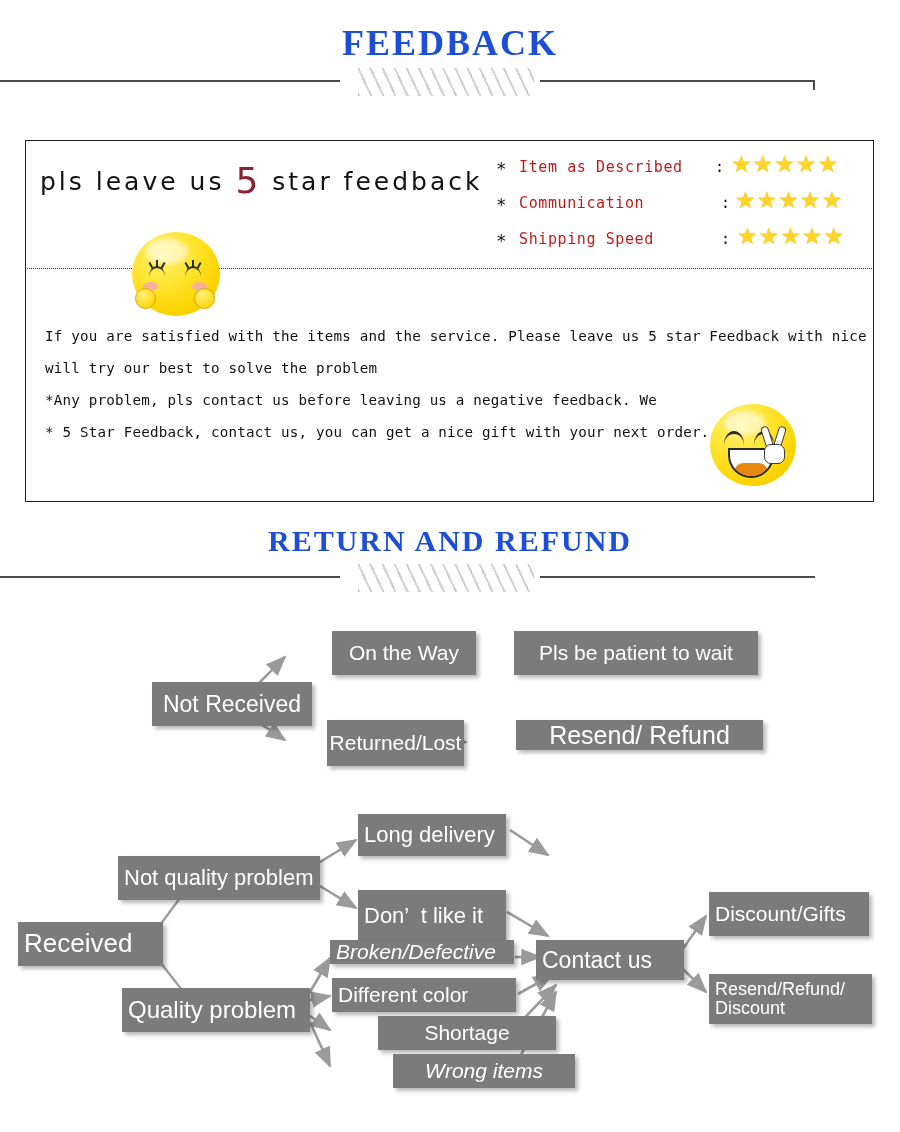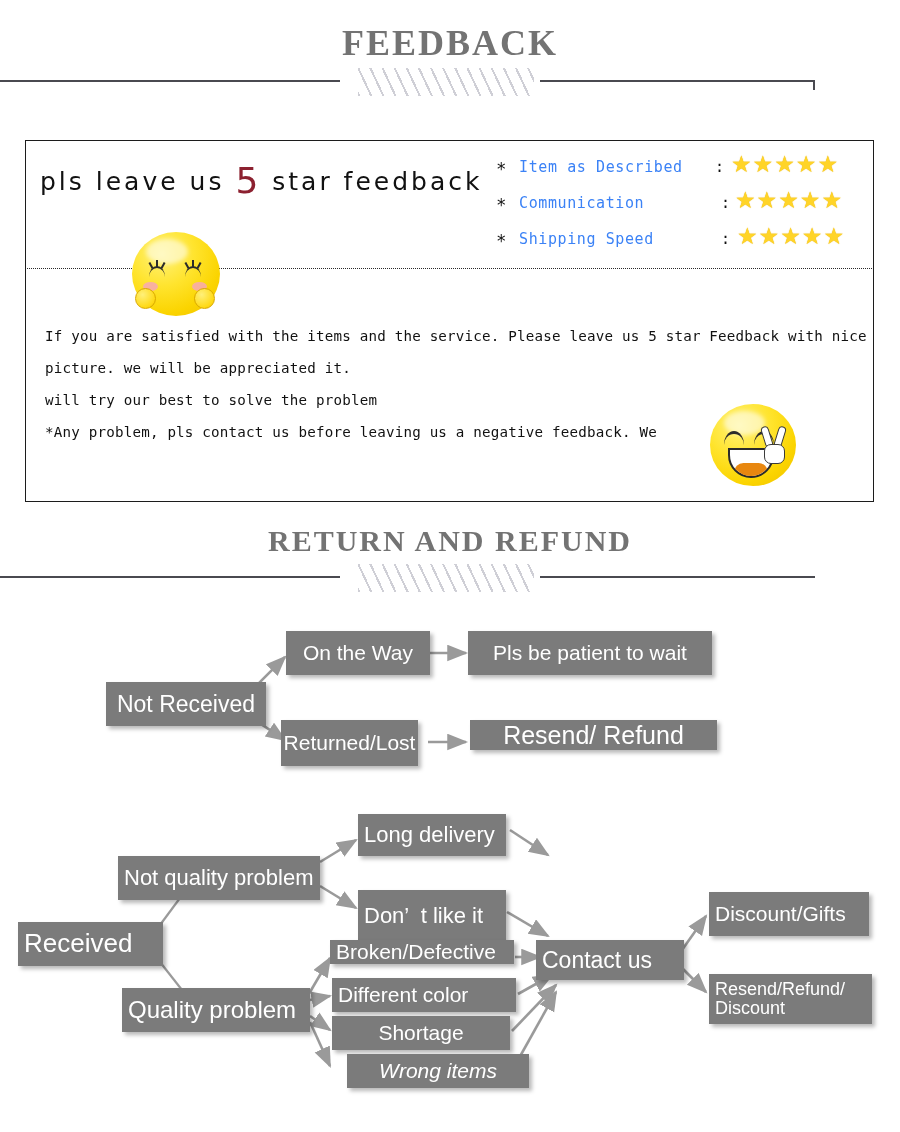--- a/index.html
+++ b/index.html
@@ -18,21 +18,21 @@
   
   .section-head {
     position: absolute;
     left: 0;
     width: 900px;
     text-align: center;
   }
   .section-title {
     font-family: "Liberation Serif", serif;
     font-weight: bold;
-    color: #737373;
+    color: #1d4ed8;
     letter-spacing: 2px;
     white-space: nowrap;
   }
   .divider-row {
     position: absolute;
     left: 0;
     width: 900px;
     height: 26px;
   }
   .rule {
@@ -118,21 +118,21 @@
     left: 0;
     top: 4px;
   }
   .rating-label {
     position: absolute;
     left: 22px;
     top: 3px;
     font-family: "DejaVu Sans Mono", monospace;
     font-size: 15px;
     letter-spacing: 0.6px;
-    color: #3b82f6;
+    color: #b91c1c;
   }
   .rating-colon {
     position: absolute;
     top: 3px;
     font-family: "DejaVu Sans Mono", monospace;
     font-size: 15px;
     color: #111;
   }
   .stars {
     position: absolute;
@@ -287,21 +287,21 @@
     position: absolute;
     background: #7b7b7b;
     color: #ffffff;
     box-sizing: border-box;
     display: flex;
     align-items: center;
     box-shadow: 3px 3px 4px rgba(0,0,0,0.28);
     white-space: pre;
     line-height: 1.06;
   }
-  .node.center { justify-content: center; }
+  .node.center { justify-content: center; margin-left: 46px; }
   .node.left   { justify-content: flex-start; padding-left: 6px; }
 </style>
 </head>
 <body>
 
 <div class="section-head" style="top:22px;">
   <div class="section-title" style="font-size:36px;">FEEDBACK</div>
 </div>
 
 <div class="divider-row" style="top:68px;">
@@ -332,23 +332,23 @@
   <div class="rating-row r2">
     <span class="rating-star-mark">*</span>
     <span class="rating-label">Shipping Speed</span>
     <span class="rating-colon">:</span>
     <span class="stars">★★★★★</span>
   </div>
 </div>
 
 <div class="fb-body">
   <div class="fb-line">If you are satisfied with the items and the service. Please leave us 5 star Feedback with nice</div>
-  <div class="fb-line">picture. we will be appreciated it.</div>
   <div class="fb-line">will try our best to solve  the problem</div>
   <div class="fb-line">*Any problem, pls contact us before leaving us a negative feedback. We</div>
+  <div class="fb-line">* 5 Star Feedback, contact us, you can get a nice gift with your next order.</div>
 </div>
 
 <div class="emoji emoji-shy">
   <div class="face"></div>
   <div class="face-gloss"></div>
   <div class="lash lash-l">
       <span></span>
     </div>
   <div class="lash lash-r">
       <span></span>
@@ -431,21 +431,21 @@
 <div class="node center" style="left:470px;  top:720px; width:247px; height:30px; font-size:25px;">Resend/ Refund</div>
 
 <div class="node left" style="left:18px;   top:922px; width:145px; height:44px; font-size:26px;">Received</div>
 
 <div class="node left" style="left:118px;  top:856px; width:202px; height:44px; font-size:22px;">Not quality problem</div>
 <div class="node left" style="left:122px;  top:988px; width:188px; height:44px; font-size:24px;">Quality problem</div>
 
 <div class="node left" style="left:358px;  top:814px; width:148px; height:42px; font-size:22px;">Long delivery</div>
 <div class="node left" style="left:358px;  top:890px; width:148px; height:52px; font-size:22px;">Don’  t like it</div>
 
-<div class="node left" style="left:330px;  top:940px; width:184px; height:24px; font-size:21px;">Broken/Defective</div>
+<div class="node left" style="left:330px;  top:940px; width:184px; height:24px; font-size:21px;font-style:italic;">Broken/Defective</div>
 <div class="node left" style="left:332px;  top:978px; width:184px; height:34px; font-size:21px;">Different color</div>
 <div class="node center" style="left:332px; top:1016px; width:178px; height:34px; font-size:21px;">Shortage</div>
 <div class="node center" style="left:347px; top:1054px; width:182px; height:34px; font-size:21px;font-style:italic;">Wrong items</div>
 
 <div class="node left" style="left:536px;  top:940px; width:148px; height:40px; font-size:23px;">Contact us</div>
 
 <div class="node left" style="left:709px;  top:892px; width:160px; height:44px; font-size:21px;">Discount/Gifts</div>
 <div class="node left" style="left:709px;  top:974px; width:163px; height:50px; font-size:18px;">Resend/Refund/
 Discount</div>
 

